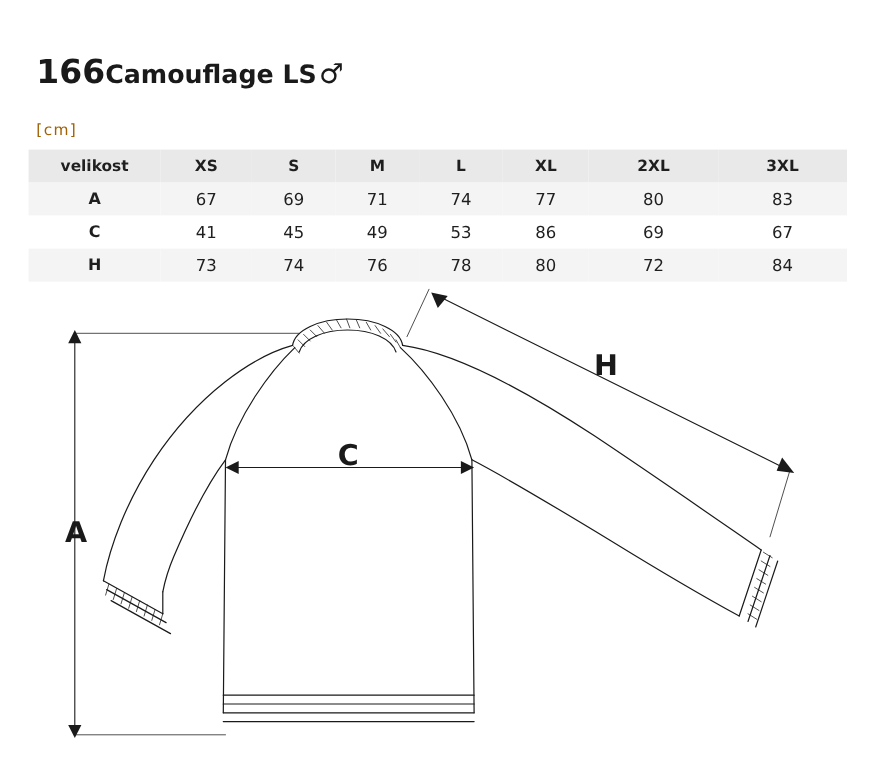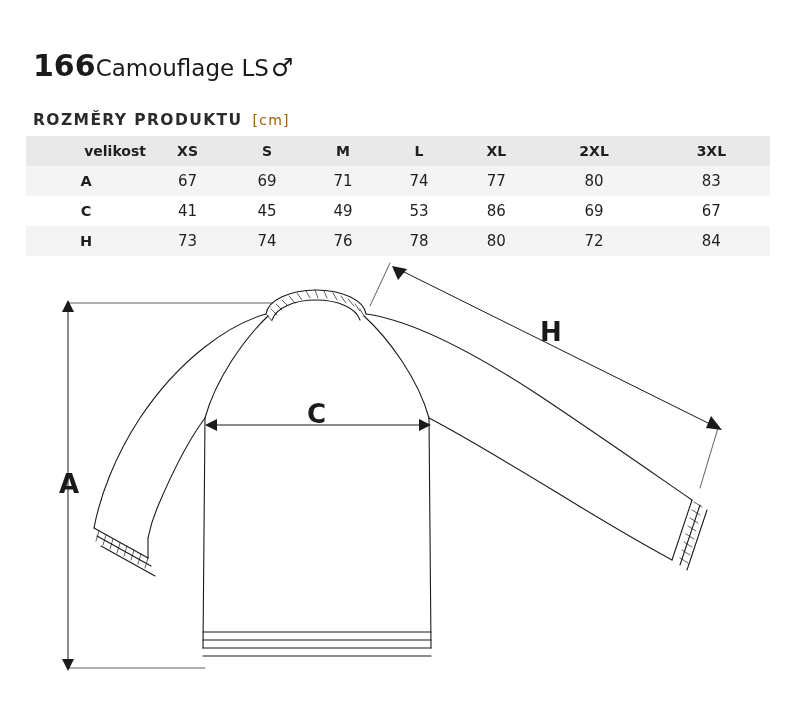--- a/index.html
+++ b/index.html
@@ -31,21 +31,21 @@
     gap: 0;
   }
   .title-code {
     font-size: 30px;
     font-weight: bold;
     letter-spacing: 0px;
     color: #1a1a1a;
   }
   .title-name {
     font-size: 23px;
-    font-weight: normal;
+    font-weight: bold;
     color: #1a1a1a;
   }
   .title-gender {
     font-size: 25px;
     color: #1a1a1a;
     margin-left: 2px;
     line-height: 1;
   }
 
   
@@ -86,21 +86,20 @@
     font-weight: bold;
     color: #1f1f1f;
   }
   .size-table thead th {
     background: #e9e9e9;
     font-size: 14px;
   }
   .size-table thead th.lbl {
     width: 120px;
     font-weight: bold;
-    text-align: right;
   }
   .size-table tbody tr.odd td {
     background: #f4f4f4;
   }
   .size-table tbody tr.even td {
     background: #ffffff;
   }
   .size-table tbody td.rowlbl {
     width: 120px;
     font-weight: bold;
@@ -130,21 +129,20 @@
 
 <div class="page">
 
   <div class="title-row">
     <span class="title-code">166</span>
     <span class="title-name">Camouflage LS</span>
     <span class="title-gender">♂</span>
   </div>
 
   <div class="subtitle-row">
-    <span class="subtitle-main">ROZMĚRY PRODUKTU</span>
     <span class="subtitle-unit">[cm]</span>
   </div>
 
   <table class="size-table">
     <thead>
       <tr>
         <th class="lbl">velikost</th>
         <th>XS</th>
         <th>S</th>
         <th>M</th>

